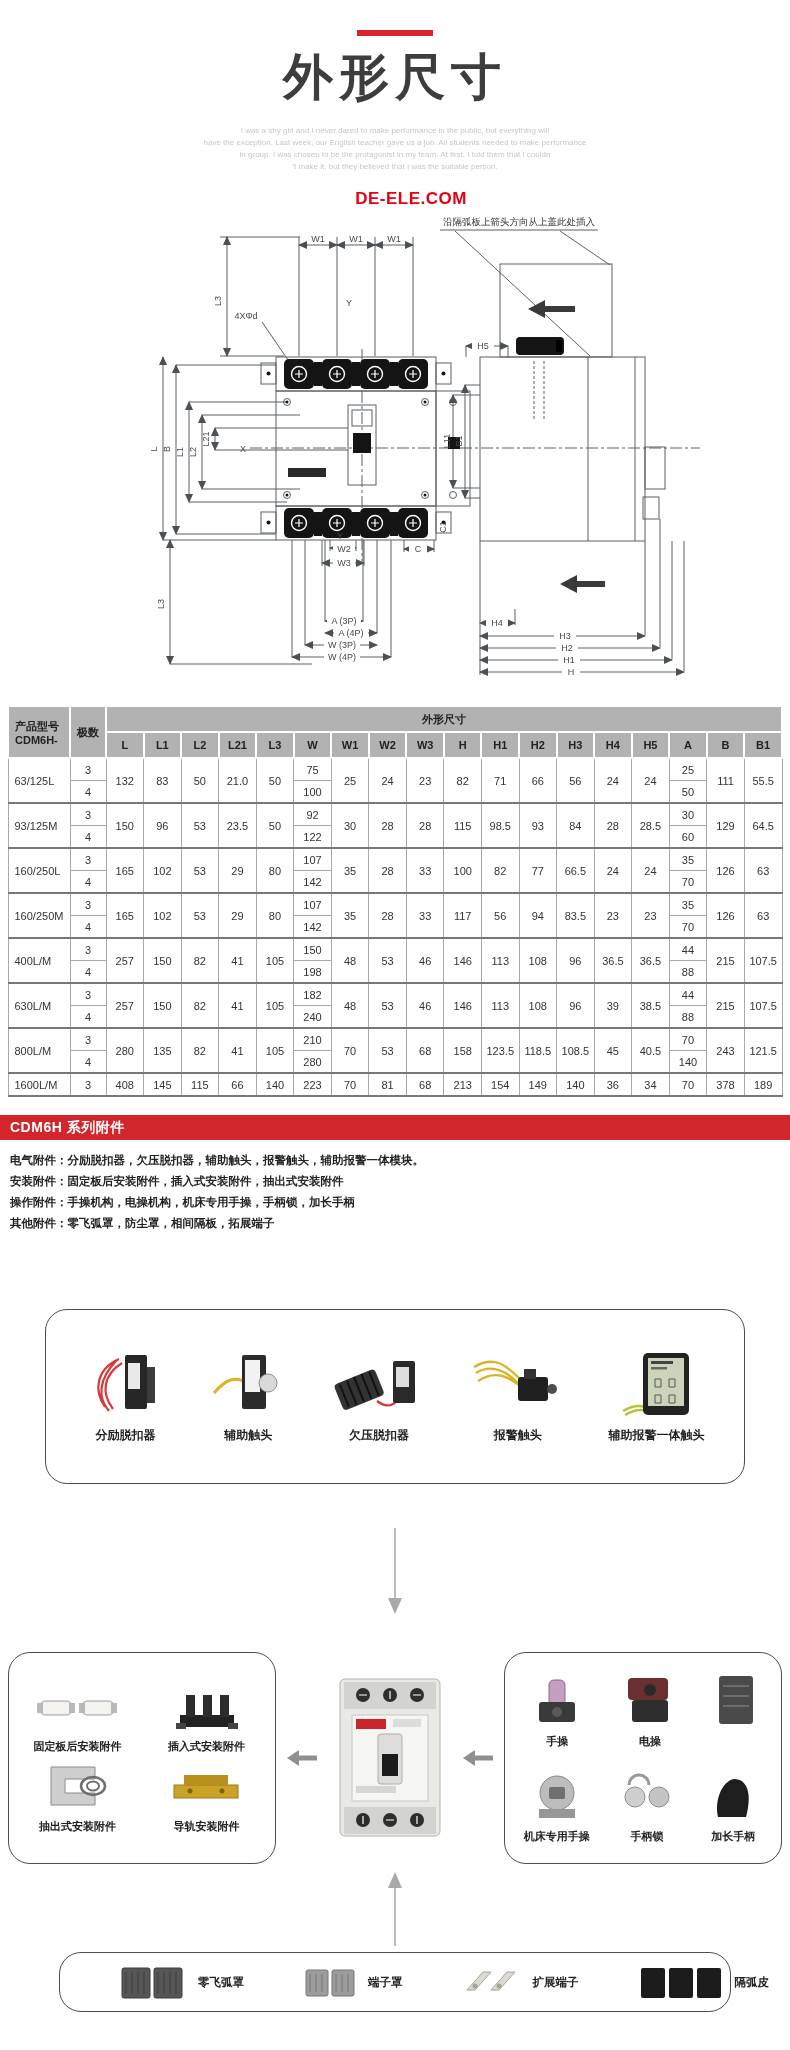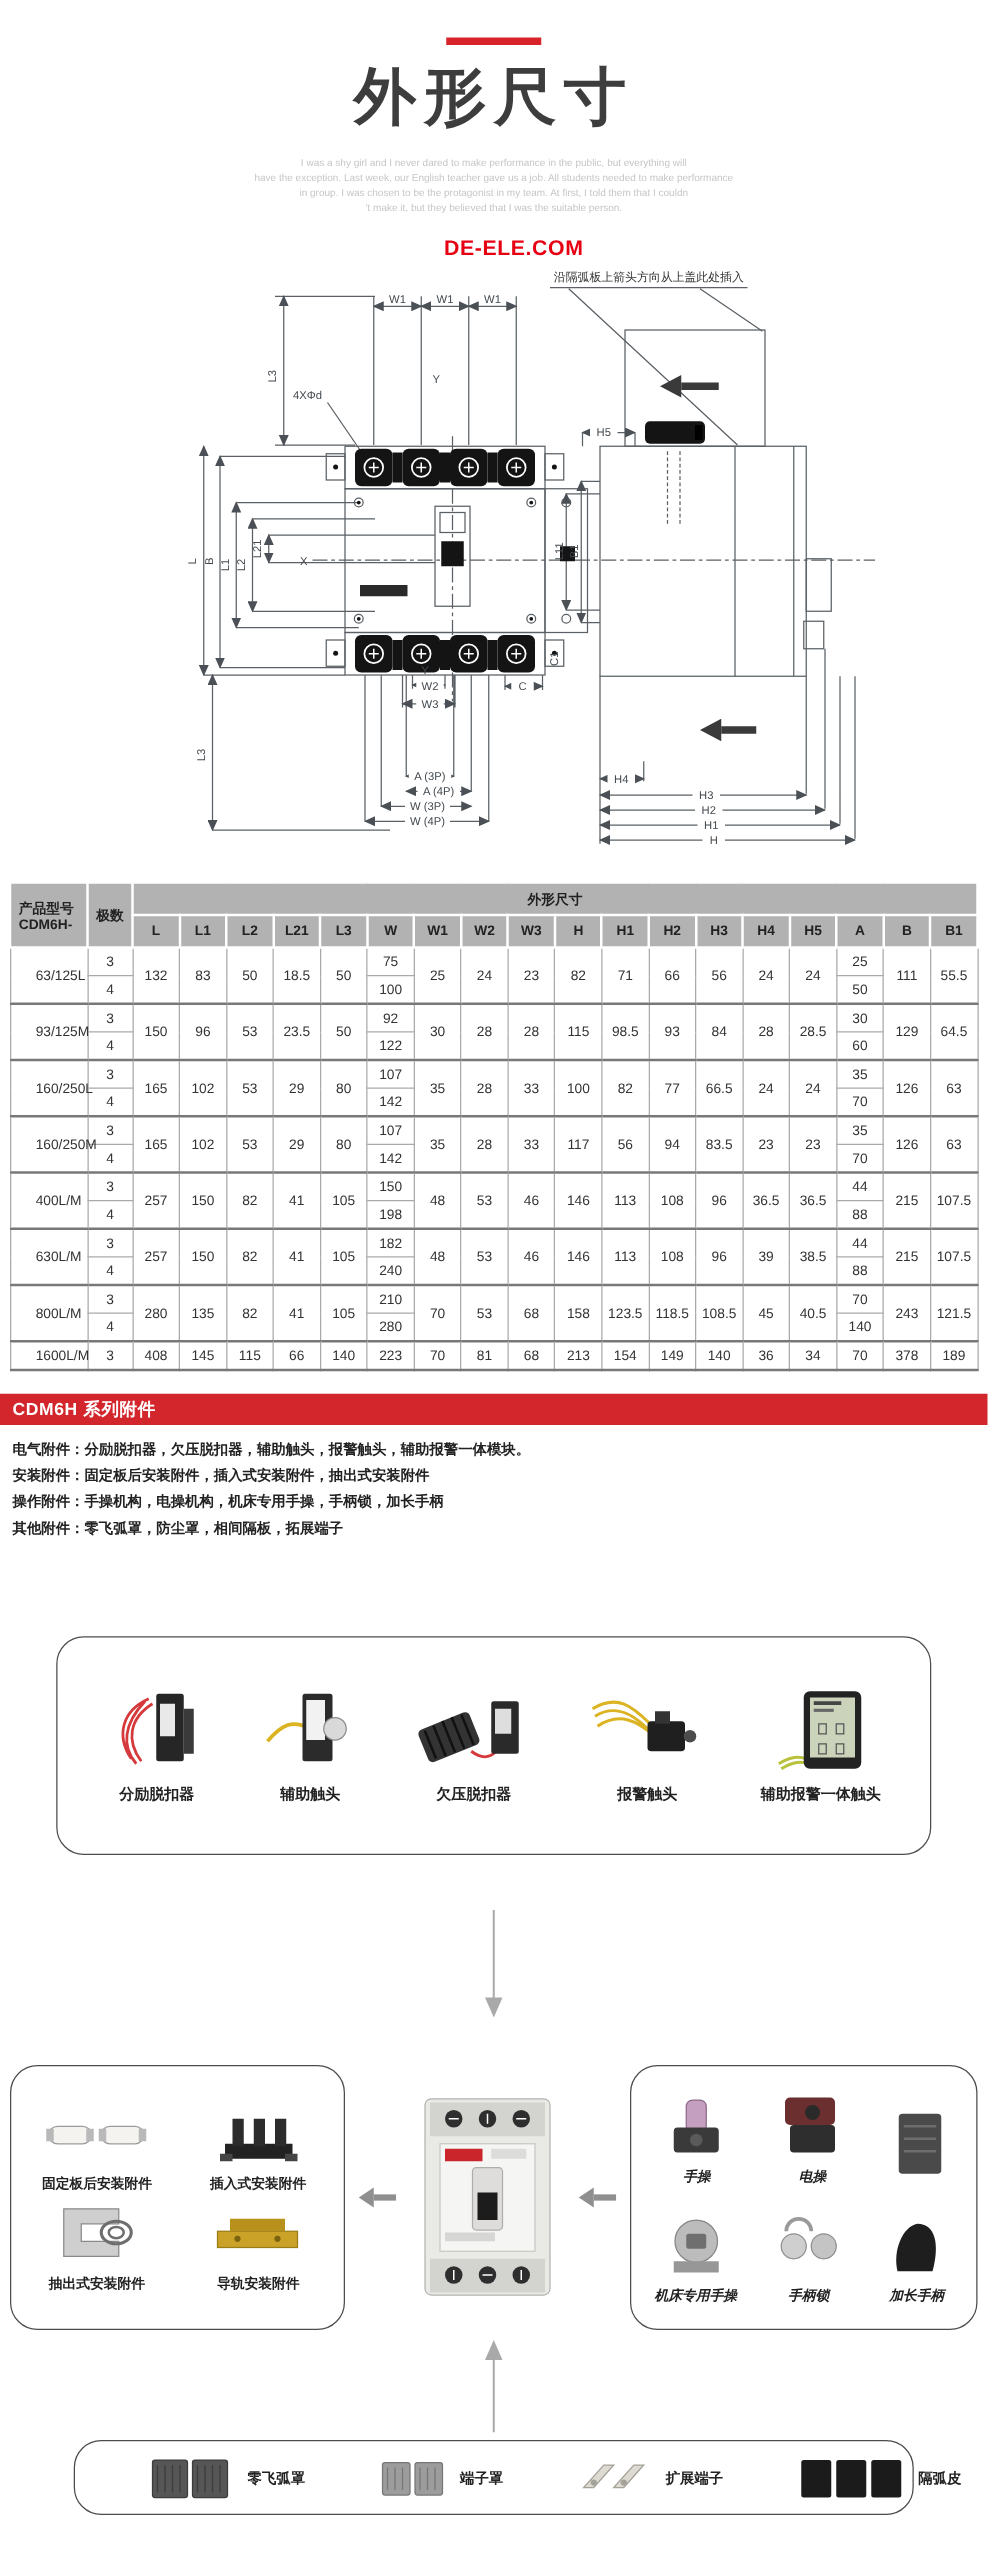--- a/index.html
+++ b/index.html
@@ -18,40 +18,40 @@
   
   .drawing-wrap{width:790px;height:482px;position:relative;}
   .drawing-wrap svg{display:block;}
   svg text{font-family:"Liberation Sans",sans-serif;font-size:9px;fill:#434a50;}
   svg text.note{font-size:9.5px;fill:#333;}
   
   table.dim-table{width:776px;margin:14px 7px 0 7px;border-collapse:collapse;table-layout:fixed;font-size:11px;color:#333;}
   table.dim-table thead th{background:#b2b2b2;border:2px solid #fff;color:#222;font-weight:bold;height:24px;font-size:11px;padding:0;}
   table.dim-table thead th.th-model{text-align:left;padding-left:6px;}
   table.dim-table tbody td{border:1px solid #a9a9a9;text-align:center;height:21px;padding:0;background:#fff;}
-  table.dim-table tbody td.model-cell{text-align:left;padding-left:20px;}
+  table.dim-table tbody td.model-cell{text-align:left;padding-left:6px;}
   table.dim-table tbody tr.group-start td{border-top:2px solid #787878;}
   table.dim-table tbody{border-bottom:2px solid #787878;}
   
   .acc-text{margin:12px 0 0 10px;}
   .acc-text p{margin:0 0 5px 0;font-size:11.5px;font-weight:bold;color:#222;line-height:16px;}
   
   .acc-box{border:1.5px solid #4c4c4c;border-radius:22px;box-sizing:border-box;background:#fff;}
   .box1{width:700px;height:175px;margin:78px auto 0 auto;display:flex;align-items:center;justify-content:space-around;padding:0 18px;}
   .acc-item{display:flex;flex-direction:column;align-items:center;}
   .acc-item .label{font-size:12px;font-weight:bold;color:#222;margin-top:6px;white-space:nowrap;}
   .flow-arrow{display:block;margin:0 auto;}
   .fa1{margin-top:44px;}
   .fa2{margin-top:8px;}
   .mid-row{margin-top:38px;display:flex;align-items:stretch;padding:0 8px;height:212px;}
   .box-left{width:268px;display:grid;grid-template-columns:1fr 1fr;align-items:center;justify-items:center;padding:27px 4px;}
   .box-left .label,.box-right .label{font-size:11px;}
   .center-zone{flex:1;display:flex;align-items:center;justify-content:center;}
   .box-right{width:278px;display:flex;flex-direction:column;justify-content:space-around;padding:8px 6px;}
-  .box-right .row{display:flex;justify-content:space-around;align-items:flex-end;font-style:italic;}
+  .box-right .row{display:flex;justify-content:space-around;}
   .box-bottom{width:672px;height:60px;margin:6px auto 0 auto;display:flex;align-items:center;gap:58px;padding-left:58px;}
   .box-bottom .acc-item{flex-direction:row;gap:10px;}
   .box-bottom .acc-item .label{margin-top:0;font-size:11.5px;}
 </style>
 </head>
 <body>
 
 <div class="page">
 
   <header>
@@ -298,21 +298,21 @@
           <th>B1</th>
         </tr>
       </thead>
       <tbody>
         <tr class="group-start">
           <td rowspan="2" class="model-cell">63/125L</td>
           <td class="pole-cell">3</td>
           <td rowspan="2">132</td>
           <td rowspan="2">83</td>
           <td rowspan="2">50</td>
-          <td rowspan="2">18.5</td>
+          <td rowspan="2">21.0</td>
           <td rowspan="2">50</td>
           <td>75</td>
           <td rowspan="2">25</td>
           <td rowspan="2">24</td>
           <td rowspan="2">23</td>
           <td rowspan="2">82</td>
           <td rowspan="2">71</td>
           <td rowspan="2">66</td>
           <td rowspan="2">56</td>
           <td rowspan="2">24</td>

